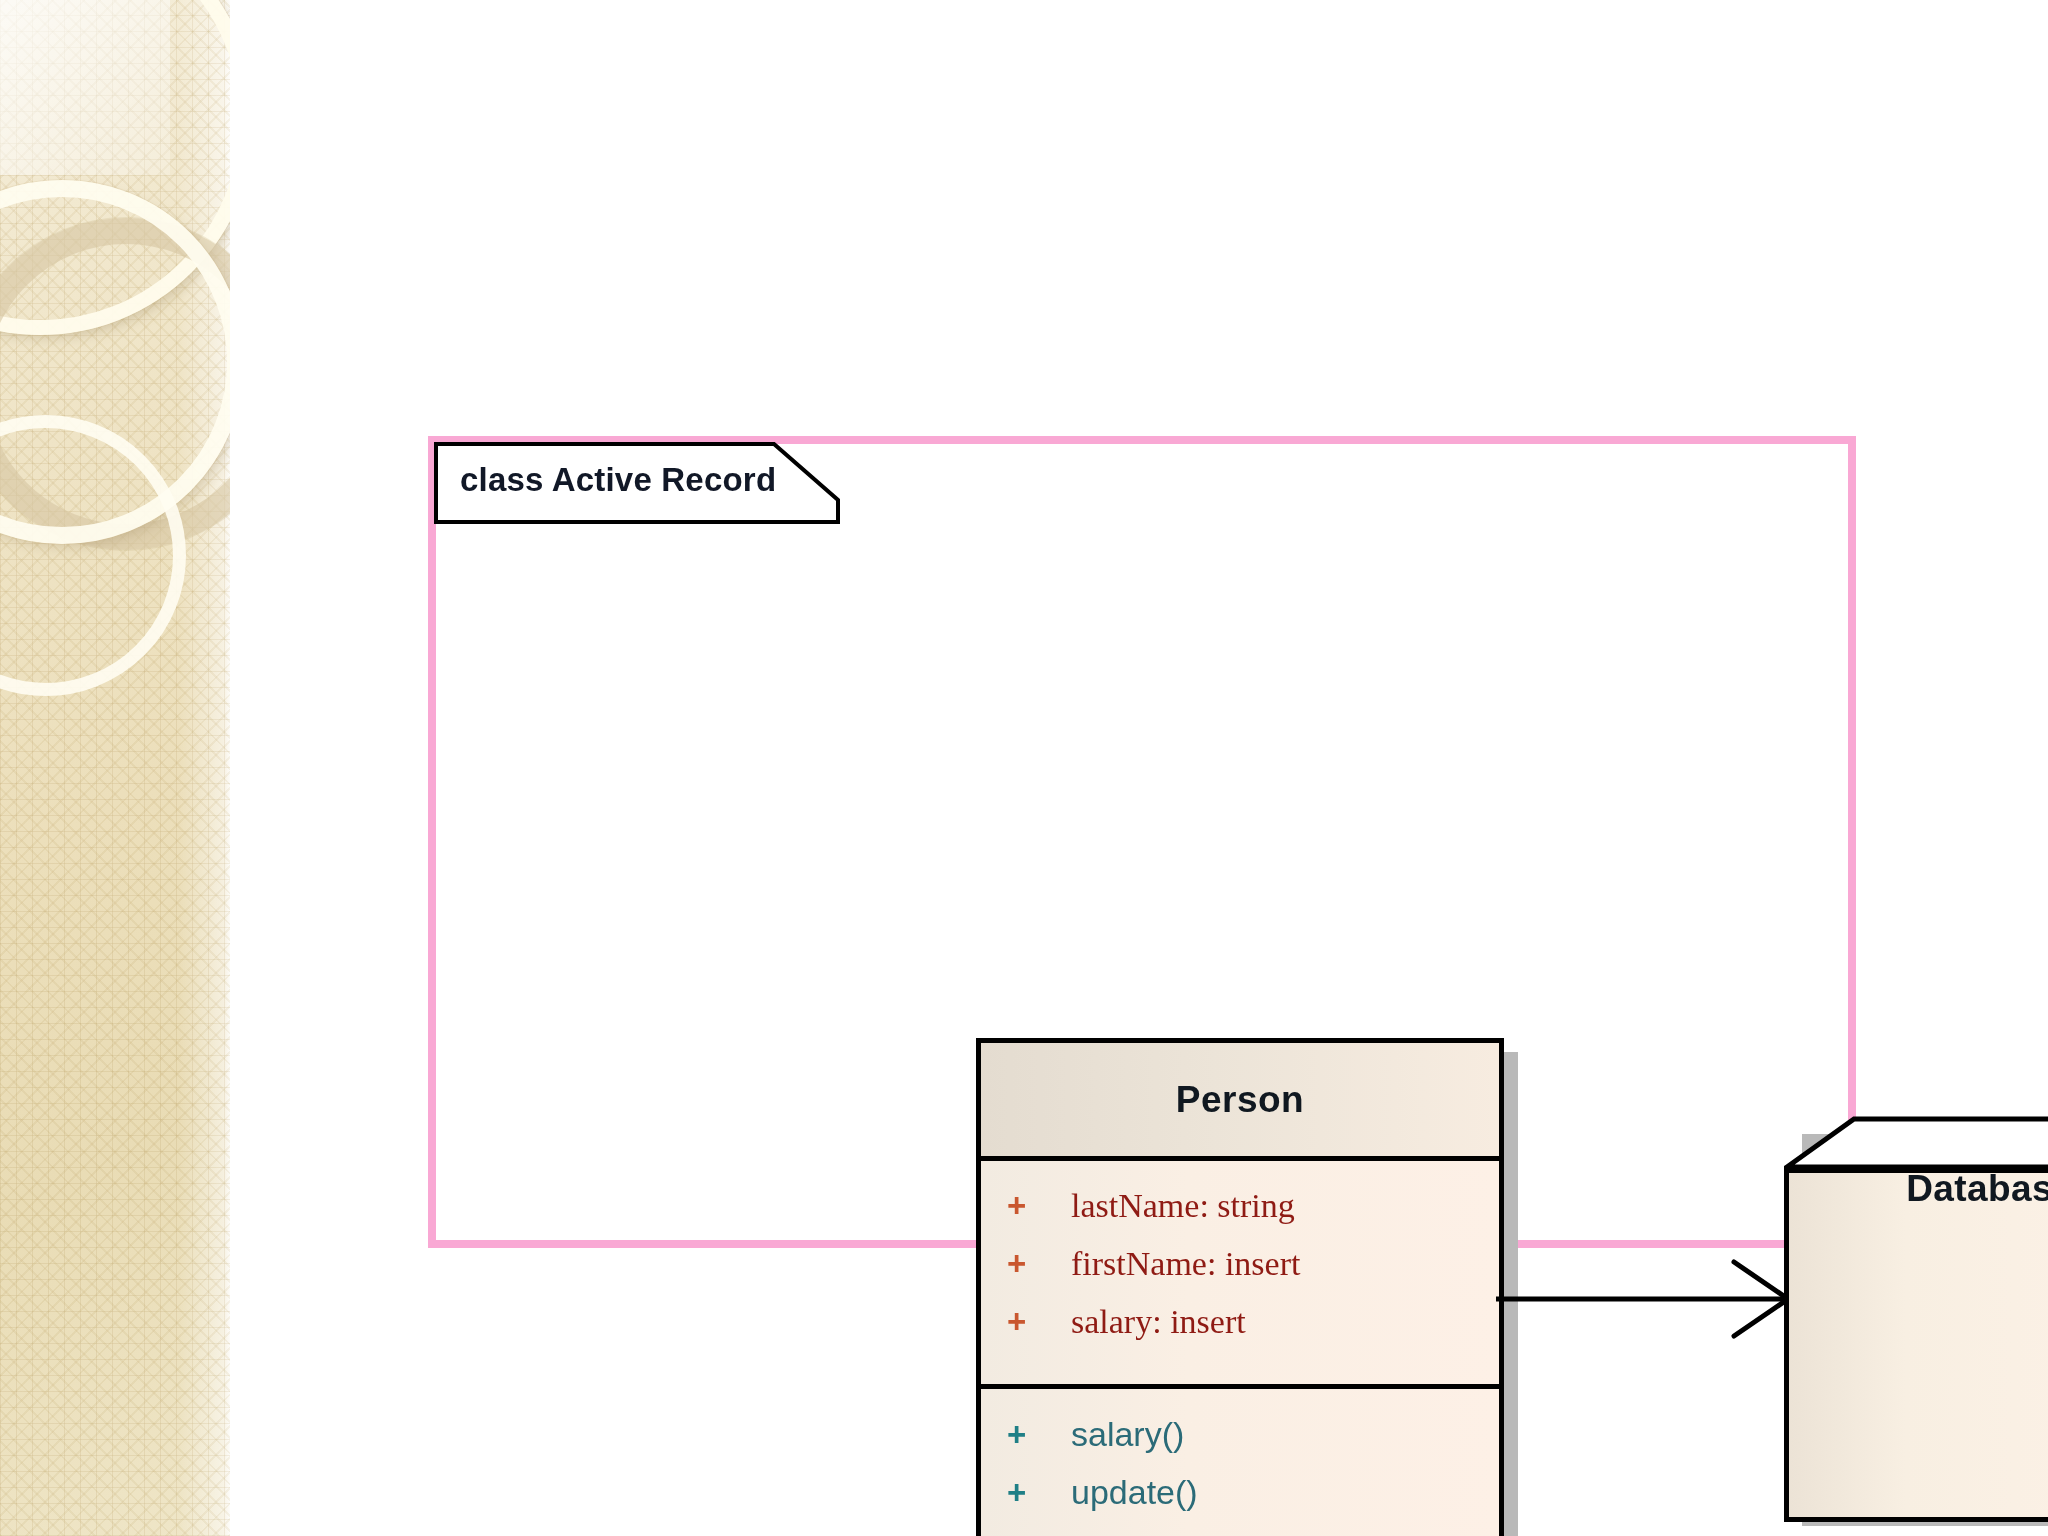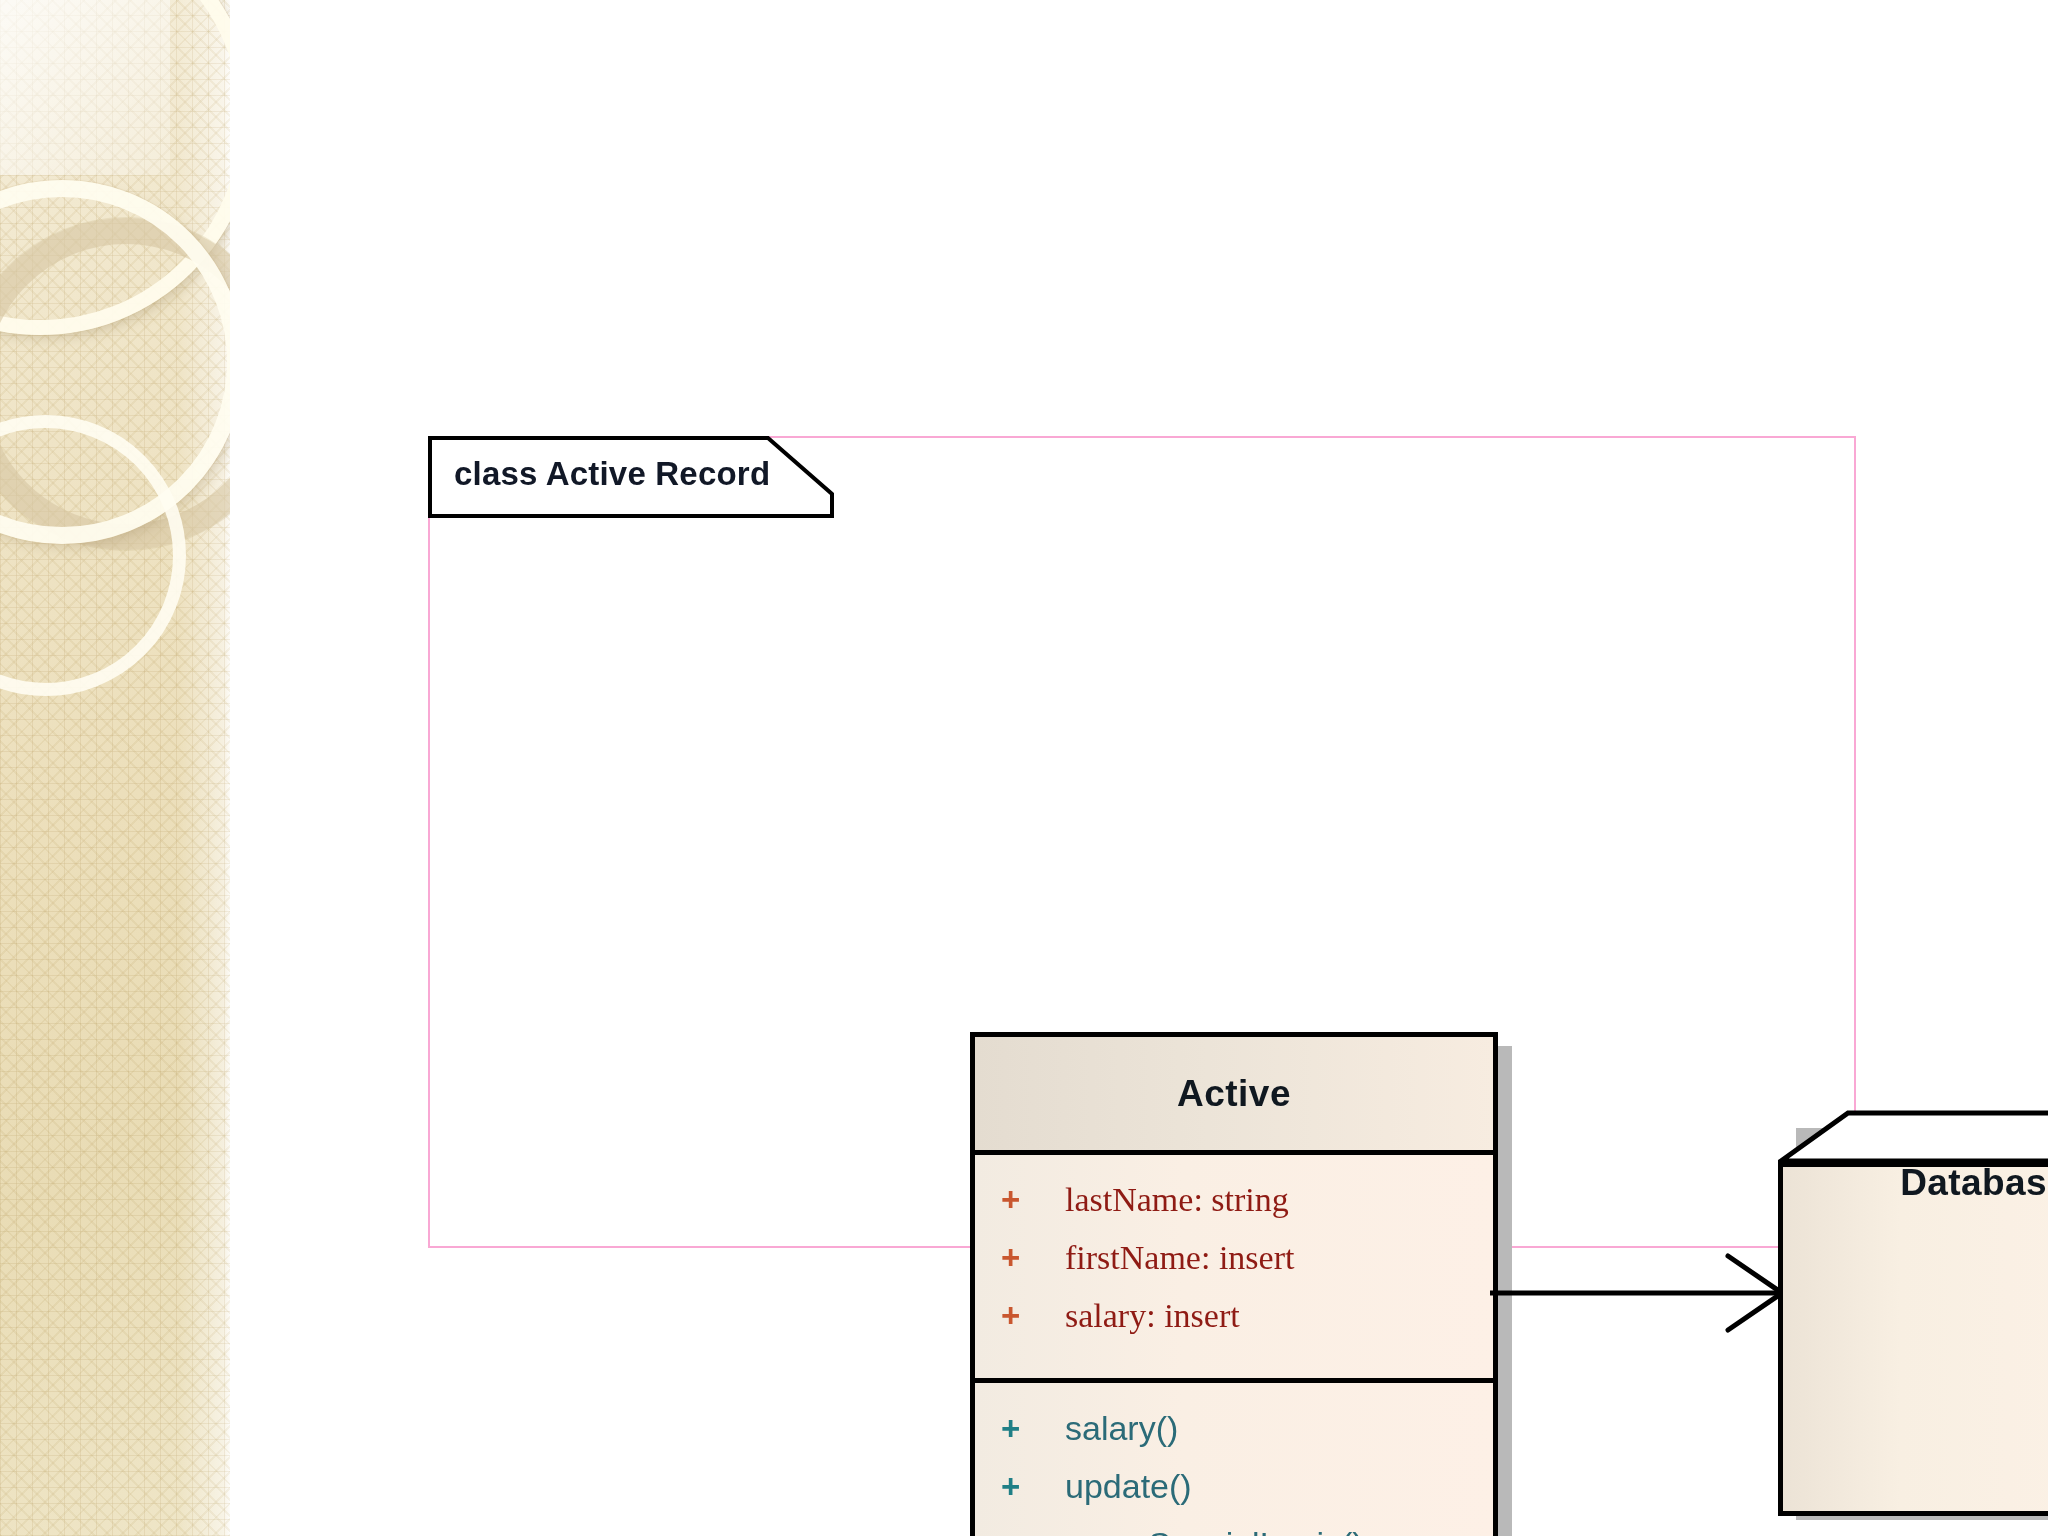--- a/index.html
+++ b/index.html
@@ -90,21 +90,21 @@
     left:1930px;top:1452px;
     font-size:30px;
     color:#a89a74;
   }
 
   
   #uml-frame{
     position:absolute;
     left:428px;top:436px;
     width:1428px;height:812px;
-    border:2px solid #f9a8d4;
+    border:8px solid #f9a8d4;
     background:#ffffff;
     box-sizing:border-box;
   }
   #frame-label-shape{
     position:absolute;
     left:-2px;top:-2px;
     width:406px;height:82px;
   }
   #frame-label-text{
     position:absolute;
@@ -250,21 +250,21 @@
     <svg id="frame-label-shape" viewBox="0 0 406 82">
       <polygon points="2,2 340,2 404,58 404,80 2,80" fill="#ffffff" stroke="#000000" stroke-width="4"></polygon>
     </svg>
     <div id="frame-label-text" class="nosel">class Active Record</div>
 
     <div id="person-class">
       <div id="person-shadow"></div>
       <div id="person-body">
 
         <div id="person-header">
-          <span id="person-name" class="nosel">Active</span>
+          <span id="person-name" class="nosel">Person</span>
         </div>
 
         <div id="person-attributes" class="compartment">
           <div class="member nosel">
             <span class="vis">+</span>
             <span class="txt">lastName:  string</span>
           </div>
           <div class="member nosel">
             <span class="vis">+</span>
             <span class="txt">firstName:  insert</span>

